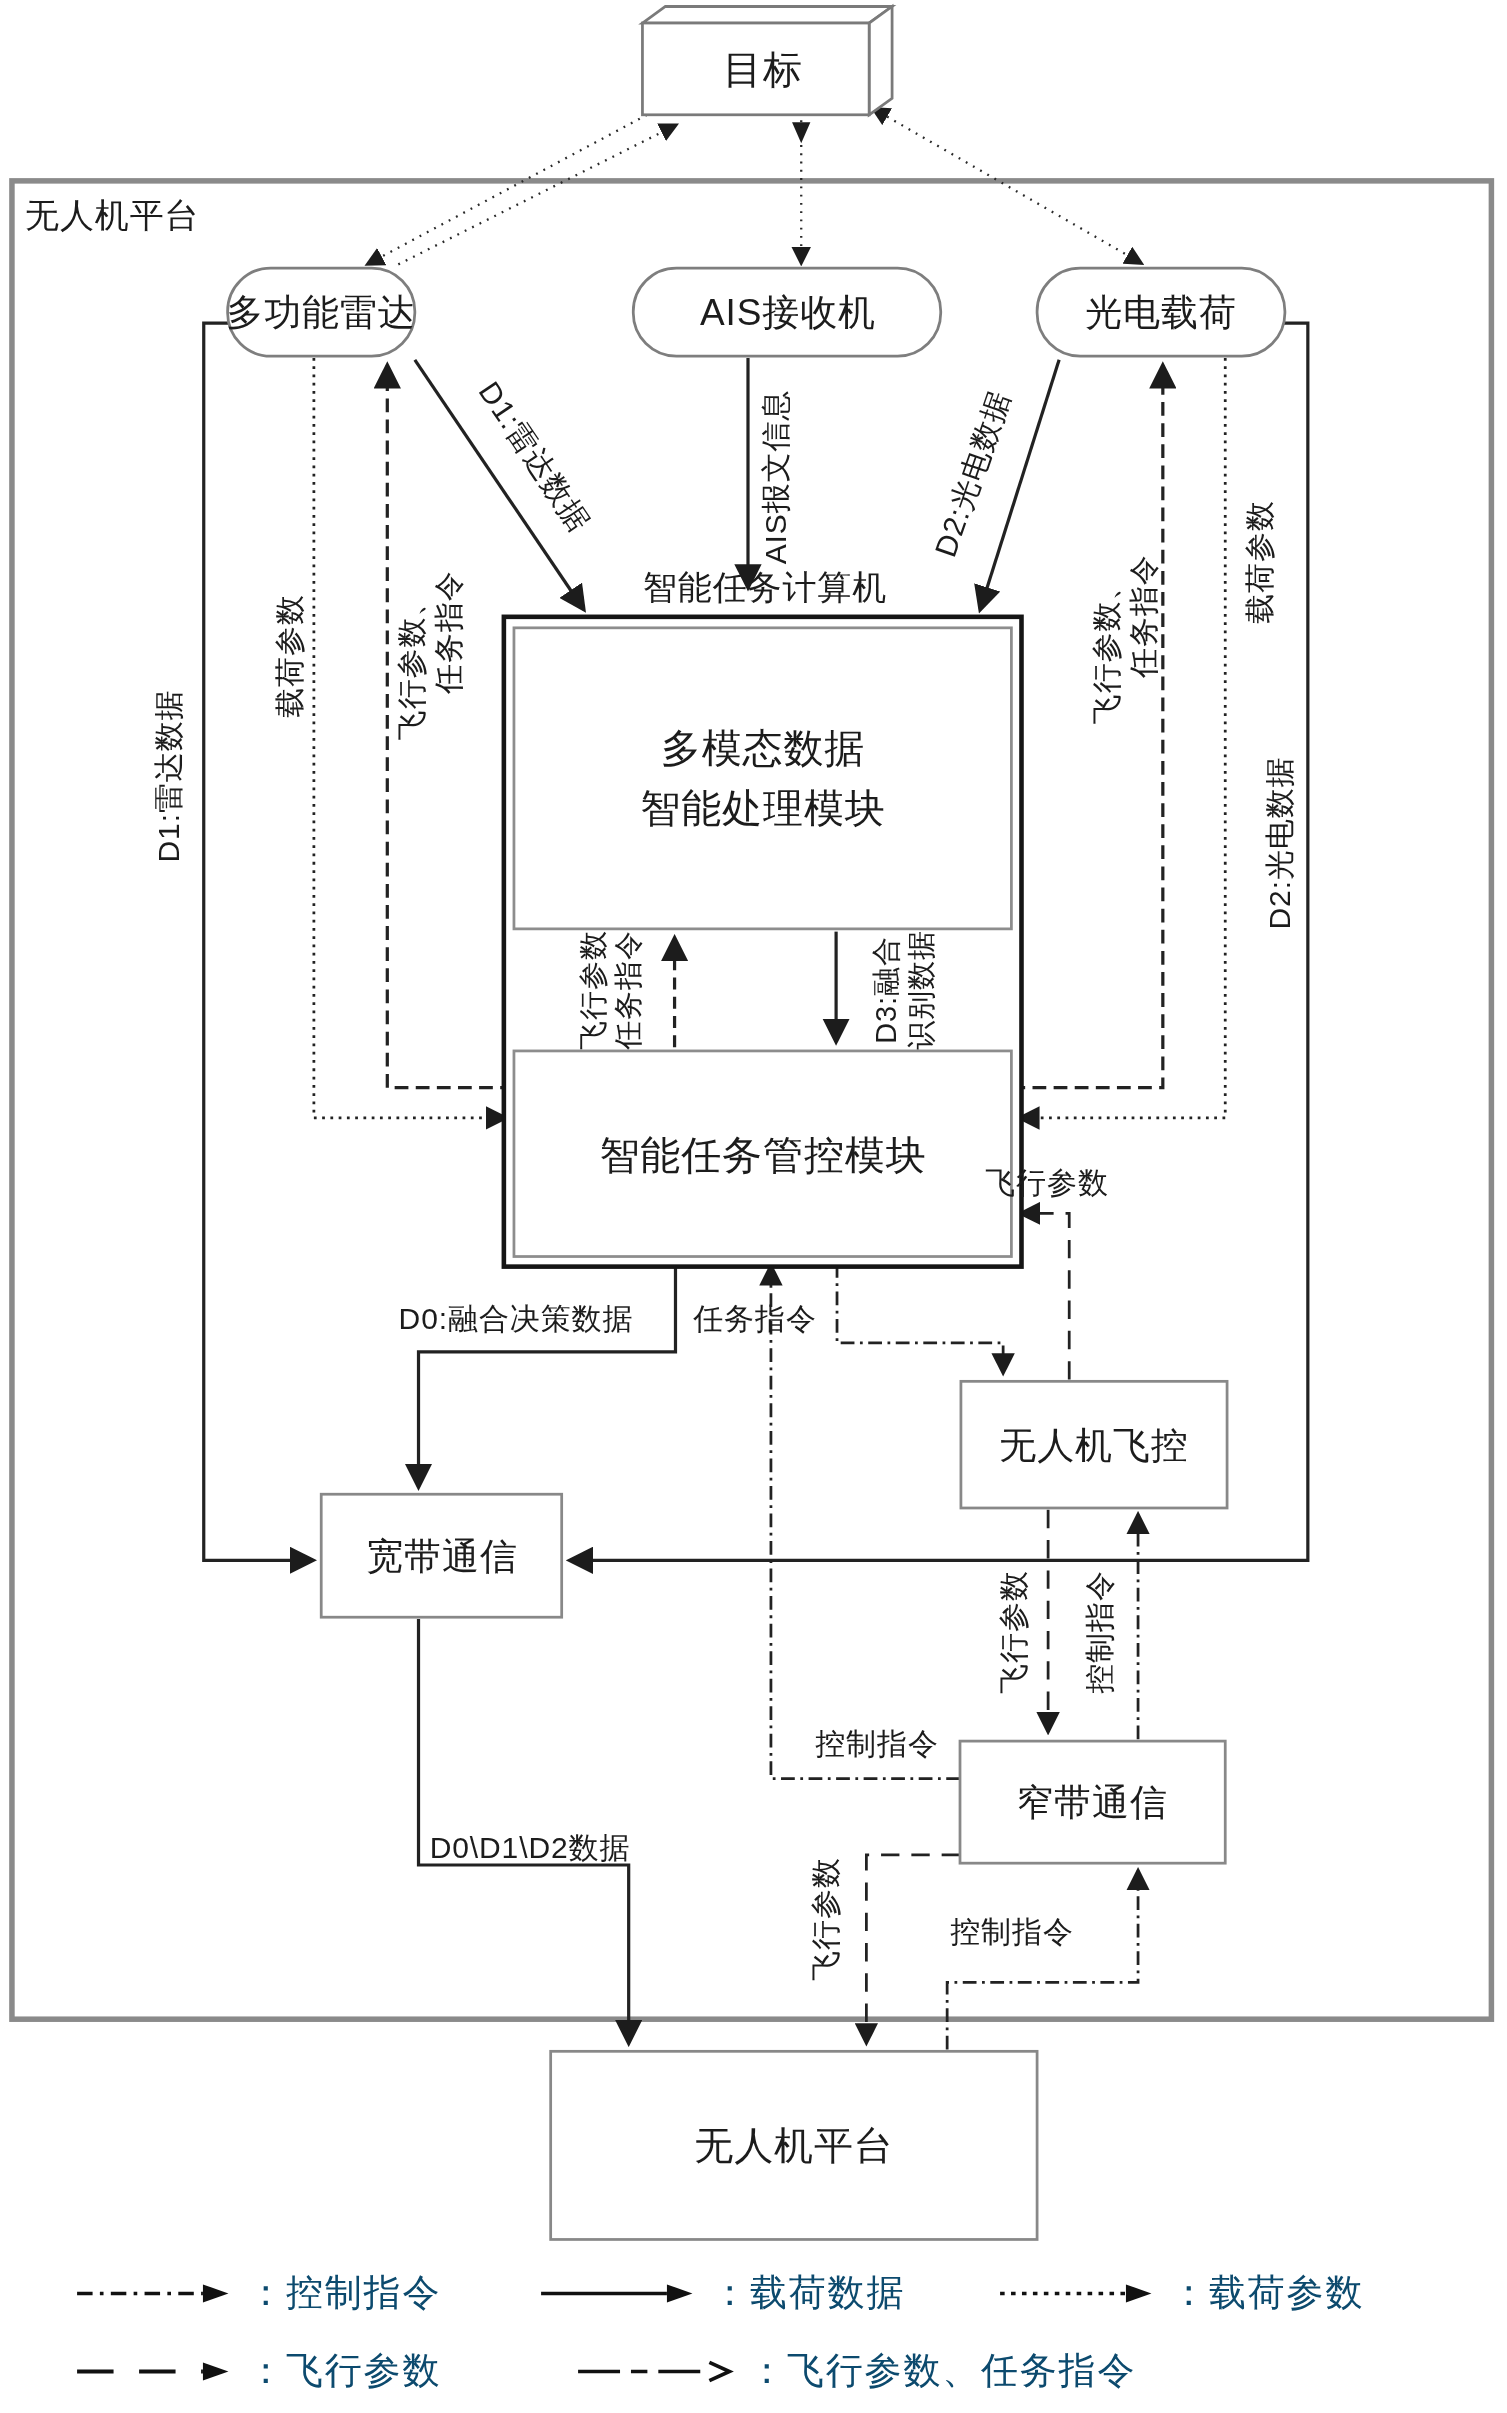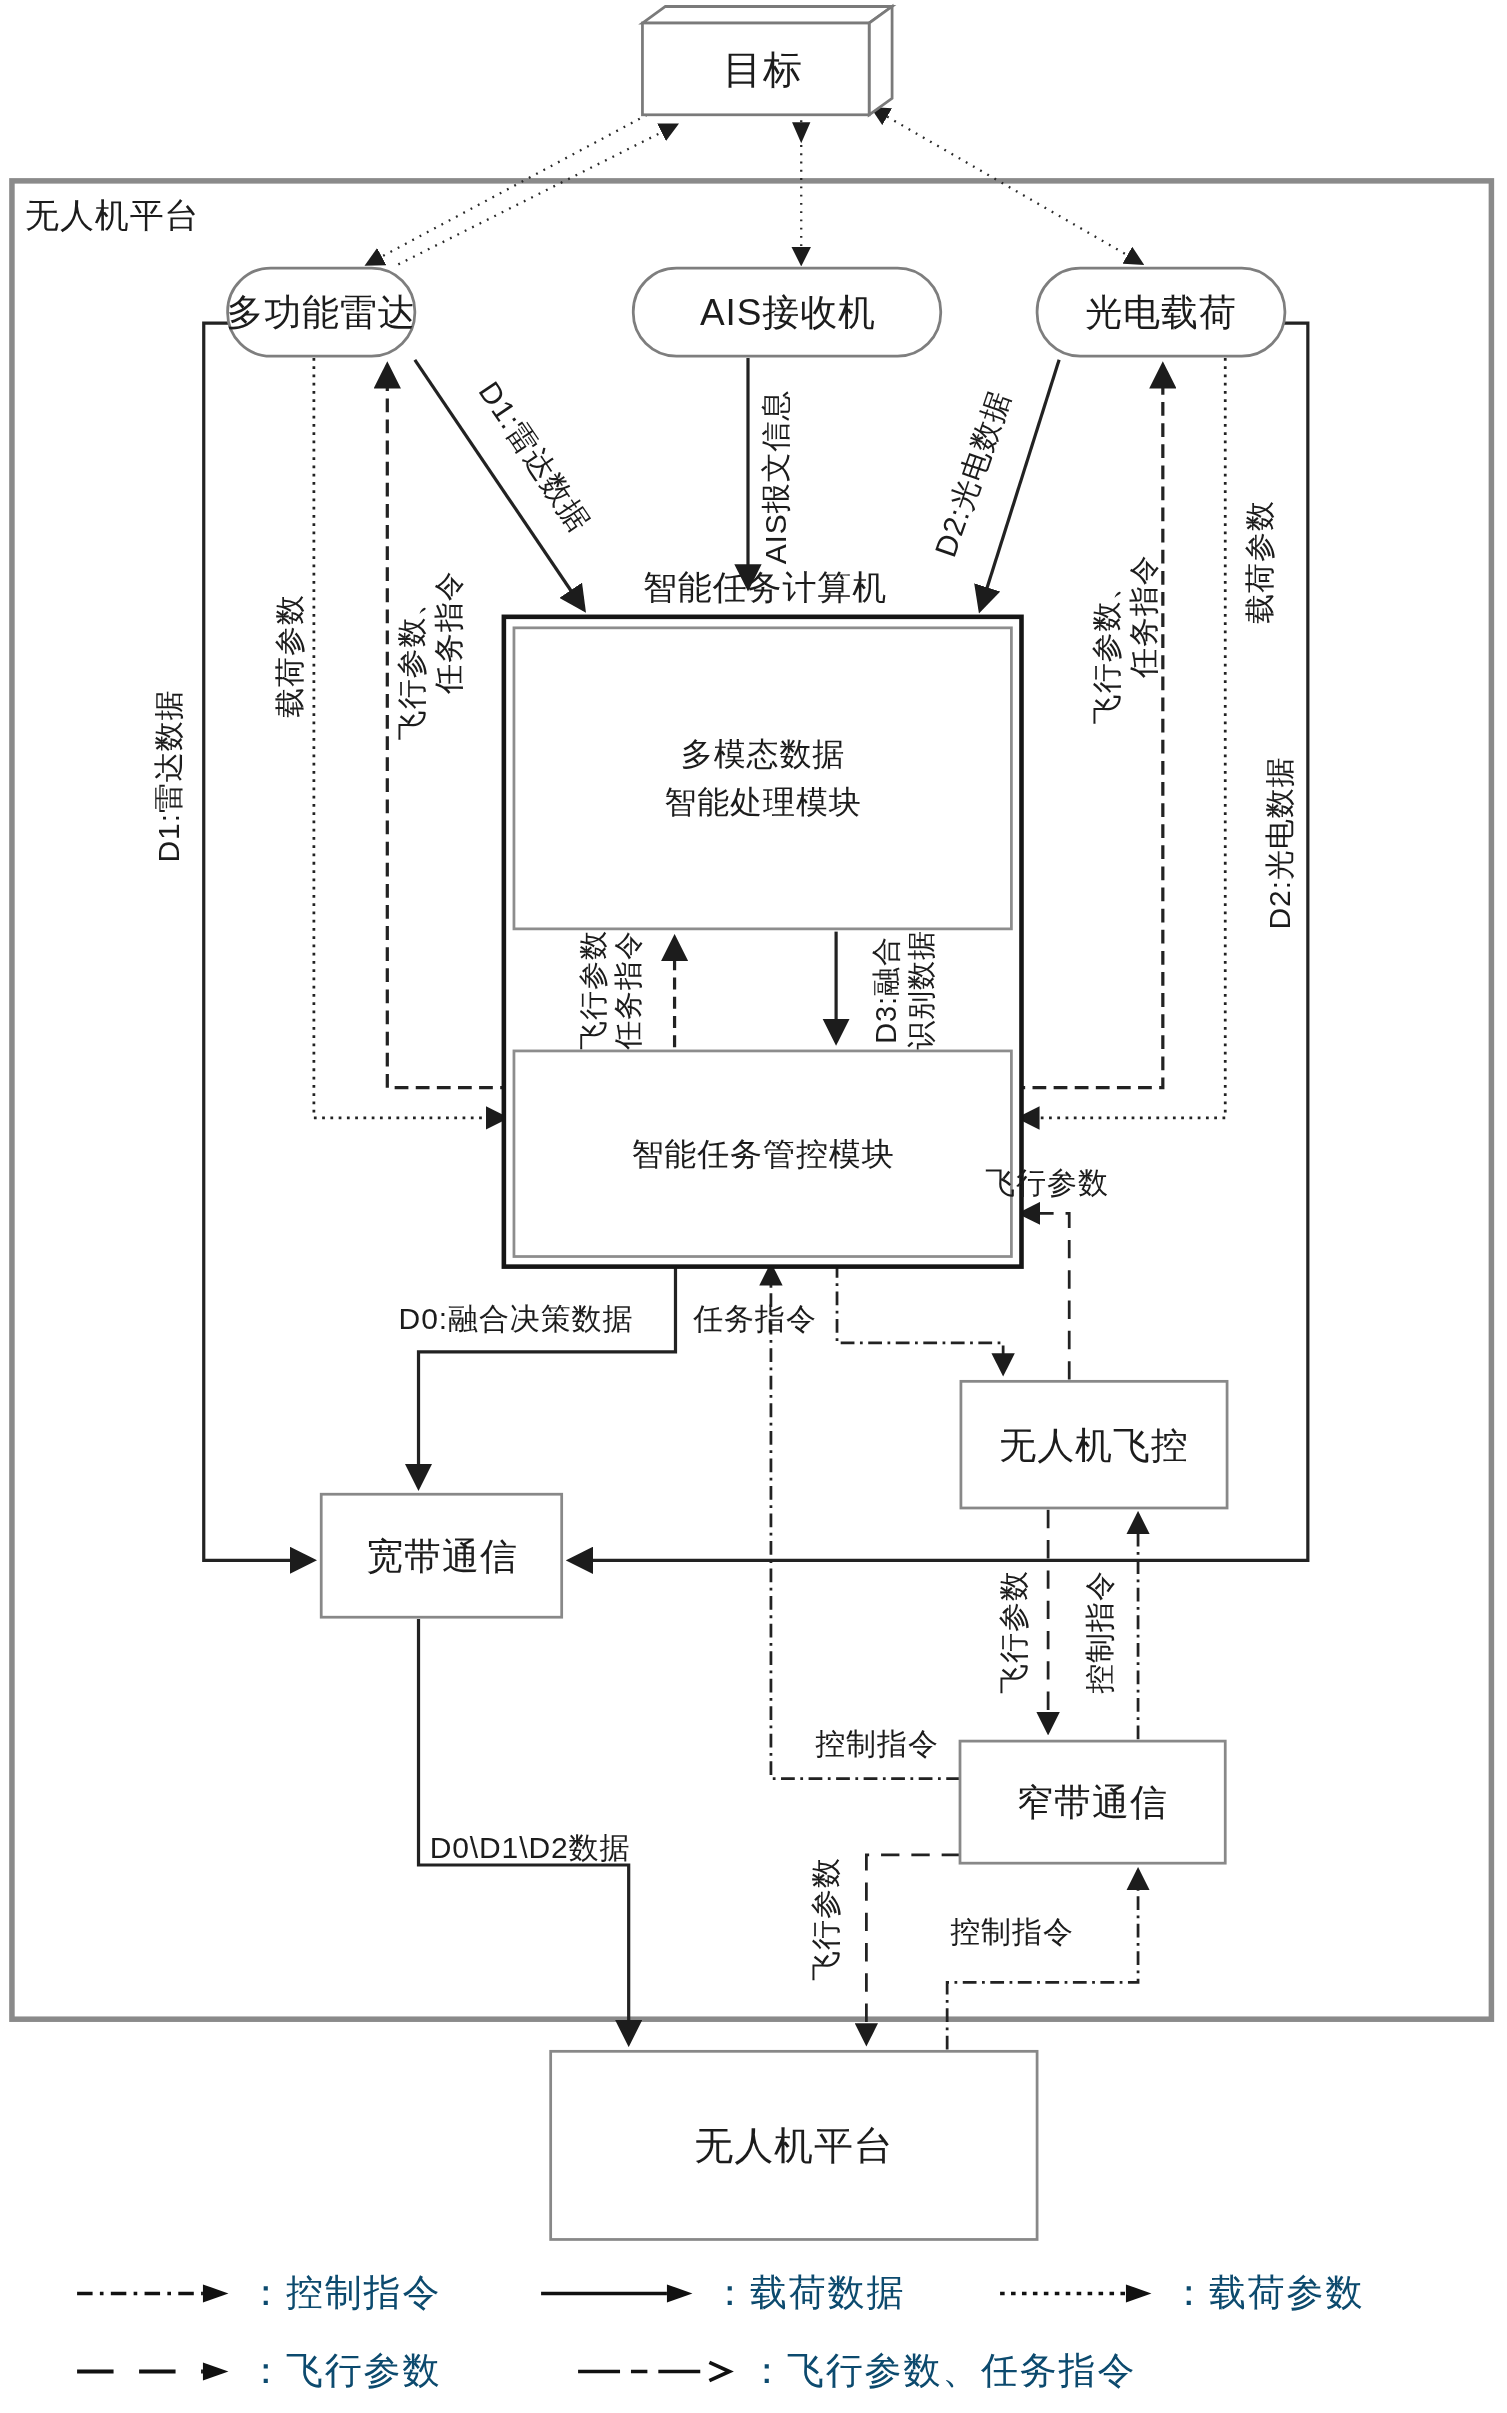--- a/index.html
+++ b/index.html
@@ -2,21 +2,21 @@
 <html style="font-size:14.7px"><head>
 <meta charset="utf-8">
 <style>
   html,body{margin:0;padding:0;background:#ffffff;}
   body{font-family:"Liberation Sans","DejaVu Sans",sans-serif;}
   #stage{position:relative;width:1507px;height:2413px;background:#fff;overflow:hidden;}
   #wires{position:absolute;left:0;top:0;z-index:1;}
   .lbl{position:absolute;z-index:2;color:#1c1c1c;white-space:pre-line;text-align:center;
        transform:translate(-50%,-50%);line-height:1.22;letter-spacing:0.9px;}
   .rot{transform:translate(-50%,-50%) rotate(-90deg);}
-  .f46{font-size:34px;} .f44{font-size:32px;} .f42{font-size:39px;}
+  .f46{font-size:34px;} .f44{font-size:40px;} .f42{font-size:39px;}
   .f40{font-size:37px;} .f33{font-size:30px;} .f32{font-size:29px;}
   .corner{transform:none;text-align:left;}
   .legend-item{position:absolute;z-index:2;display:flex;align-items:center;gap:9.2px;}
   .legend-item .txt{font-size:37px;color:#0c4a6e;white-space:nowrap;letter-spacing:1.8px;}
 </style>
 </head>
 <body>
 
 <div id="stage">
 

